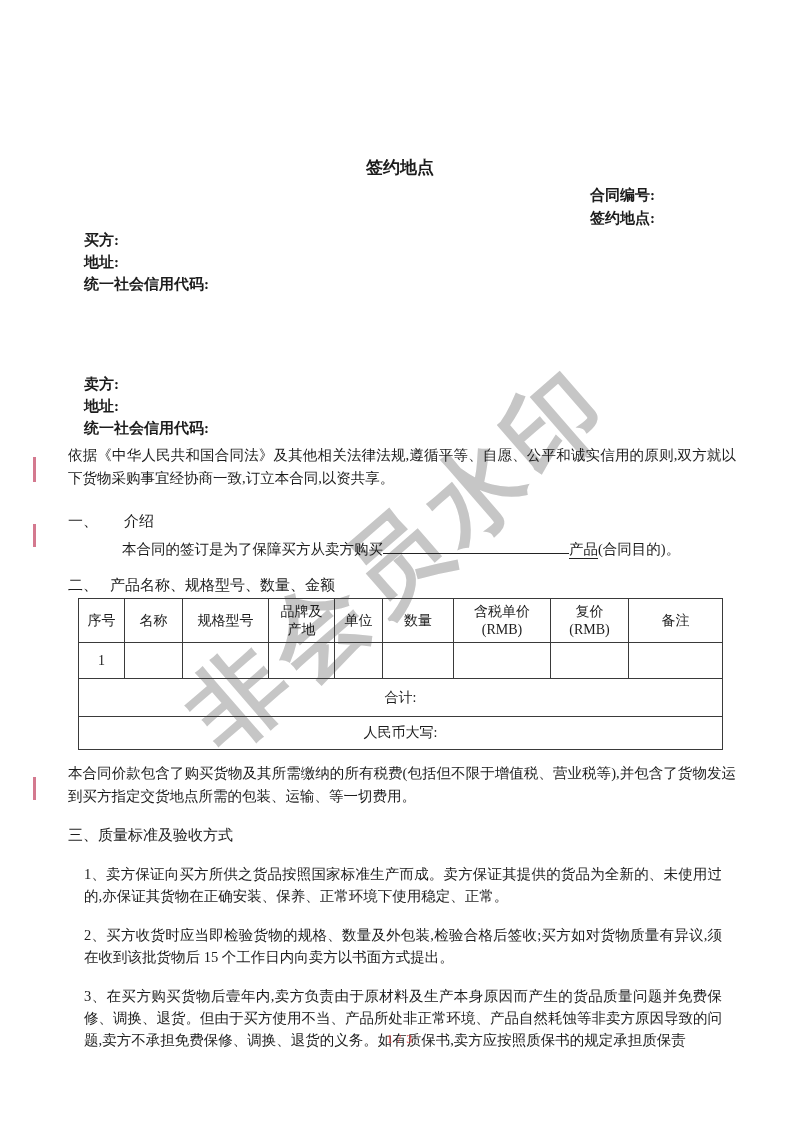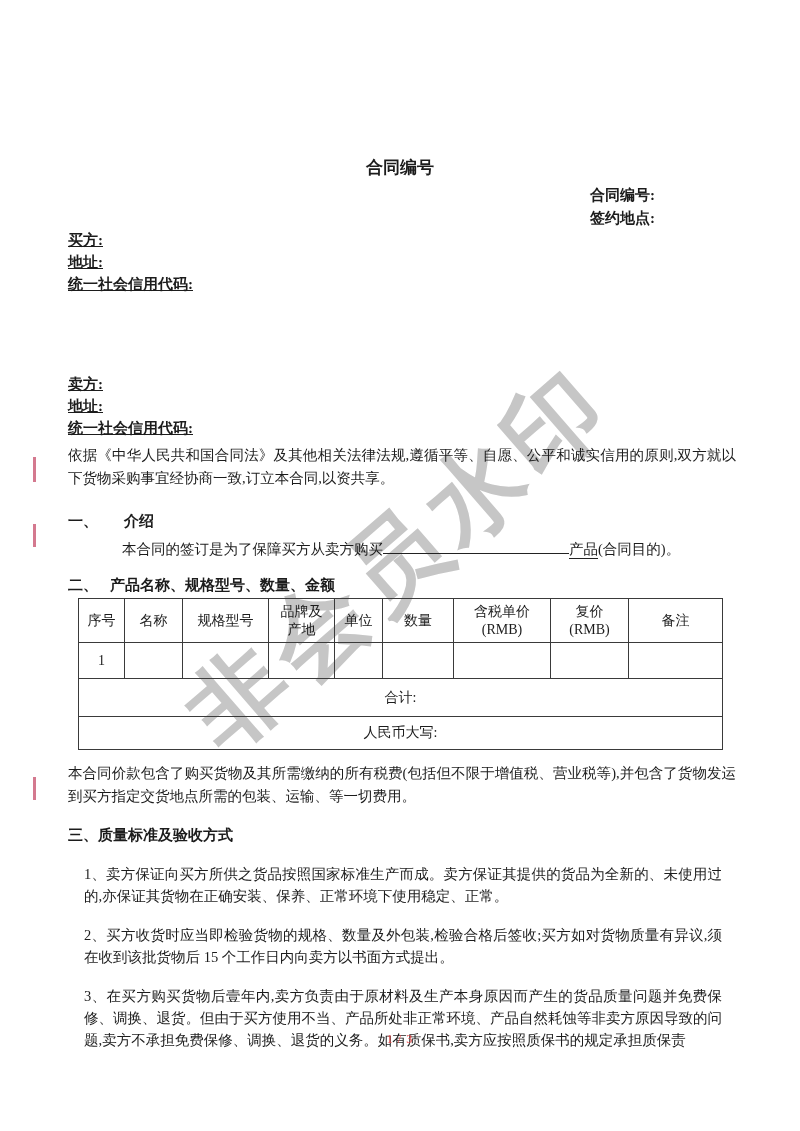--- a/index.html
+++ b/index.html
@@ -29,35 +29,34 @@
     top: 156px; left: 0; width: 100%;
     text-align: center;
     font-size: 17px; font-weight: bold;
   }
   .meta {
     left: 590px; top: 184px;
     font-size: 15px; font-weight: bold;
     line-height: 23px;
   }
   .party {
-    left: 68px;
+    left: 84px;
     font-size: 15px; font-weight: bold;
     line-height: 22px;
-    text-decoration: underline;
   }
   .party-buyer { top: 229px; }
   .party-seller { top: 335px; margin-top: 38px; }
 
   .preamble {
     left: 68px; top: 444px; width: 668px;
     font-size: 14.5px; line-height: 23px;
     text-align: justify;
   }
 
-  .sec-head { font-size: 15px; font-weight: bold; }
+  .sec-head { font-size: 15px; font-weight: normal; }
   .sec1 { left: 68px; top: 512px; width: 668px; }
   .sec1 .sec-gap { display: inline-block; width: 26px; }
   .sec1-body {
     margin-left: 54px; margin-top: 7px;
     font-size: 14.5px; font-weight: normal;
   }
   .blank-line {
     display: inline-block;
     width: 186px; height: 15px;
     border-bottom: 1px solid #222222;
@@ -120,21 +119,21 @@
   .rev-bar-2 { top: 524px; height: 23px; }
   .rev-bar-3 { top: 777px; height: 23px; }
 </style>
 </head>
 <body>
 
 <div class="watermark">非会员水印</div>
 
 <div class="content">
 
-  <div class="abs doc-title">合同编号</div>
+  <div class="abs doc-title">签约地点</div>
 
   <div class="abs meta">
     <div>合同编号:</div>
     <div>签约地点:</div>
   </div>
 
   <div class="abs party party-buyer">
     <div>买方:</div>
     <div>地址:</div>
     <div>统一社会信用代码:</div>

